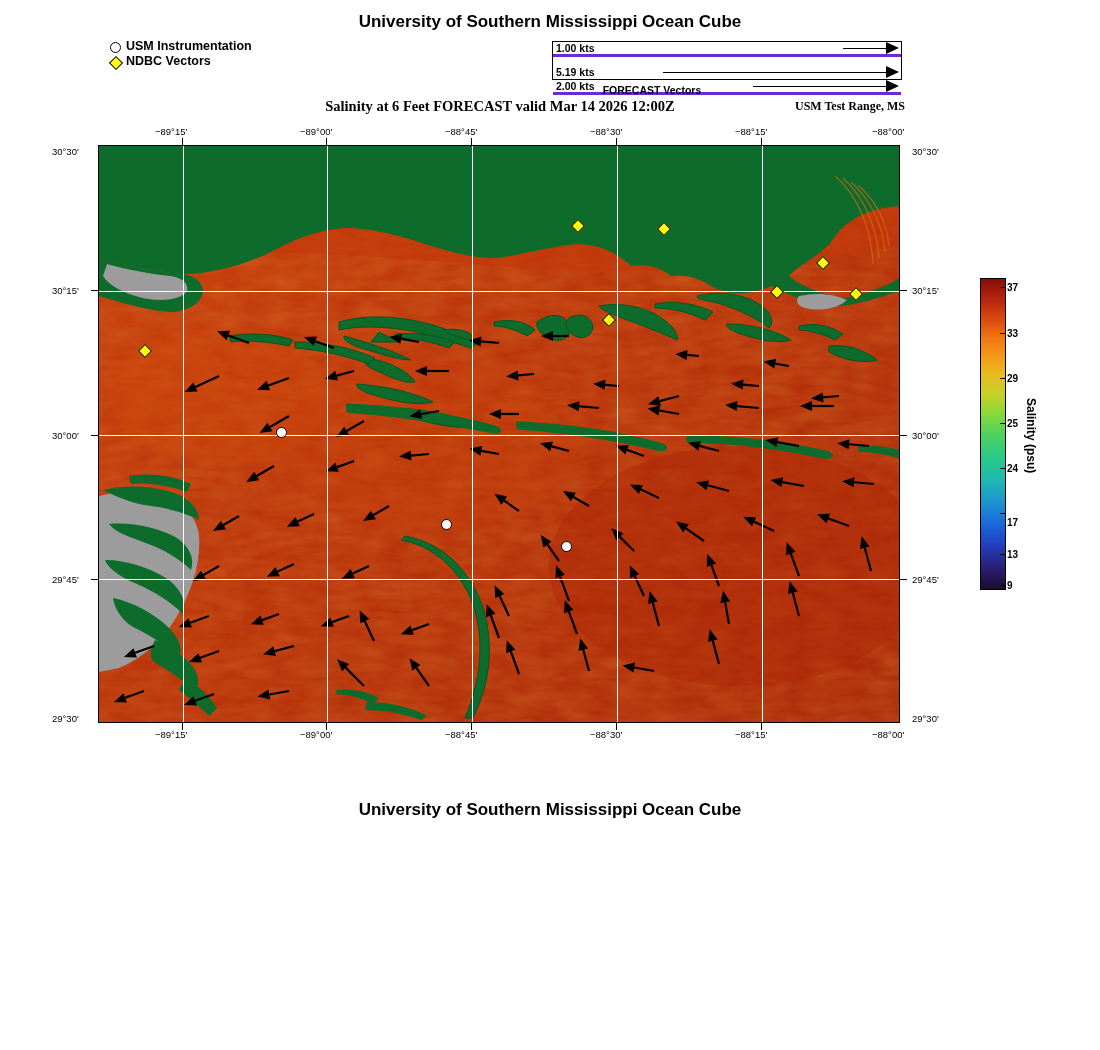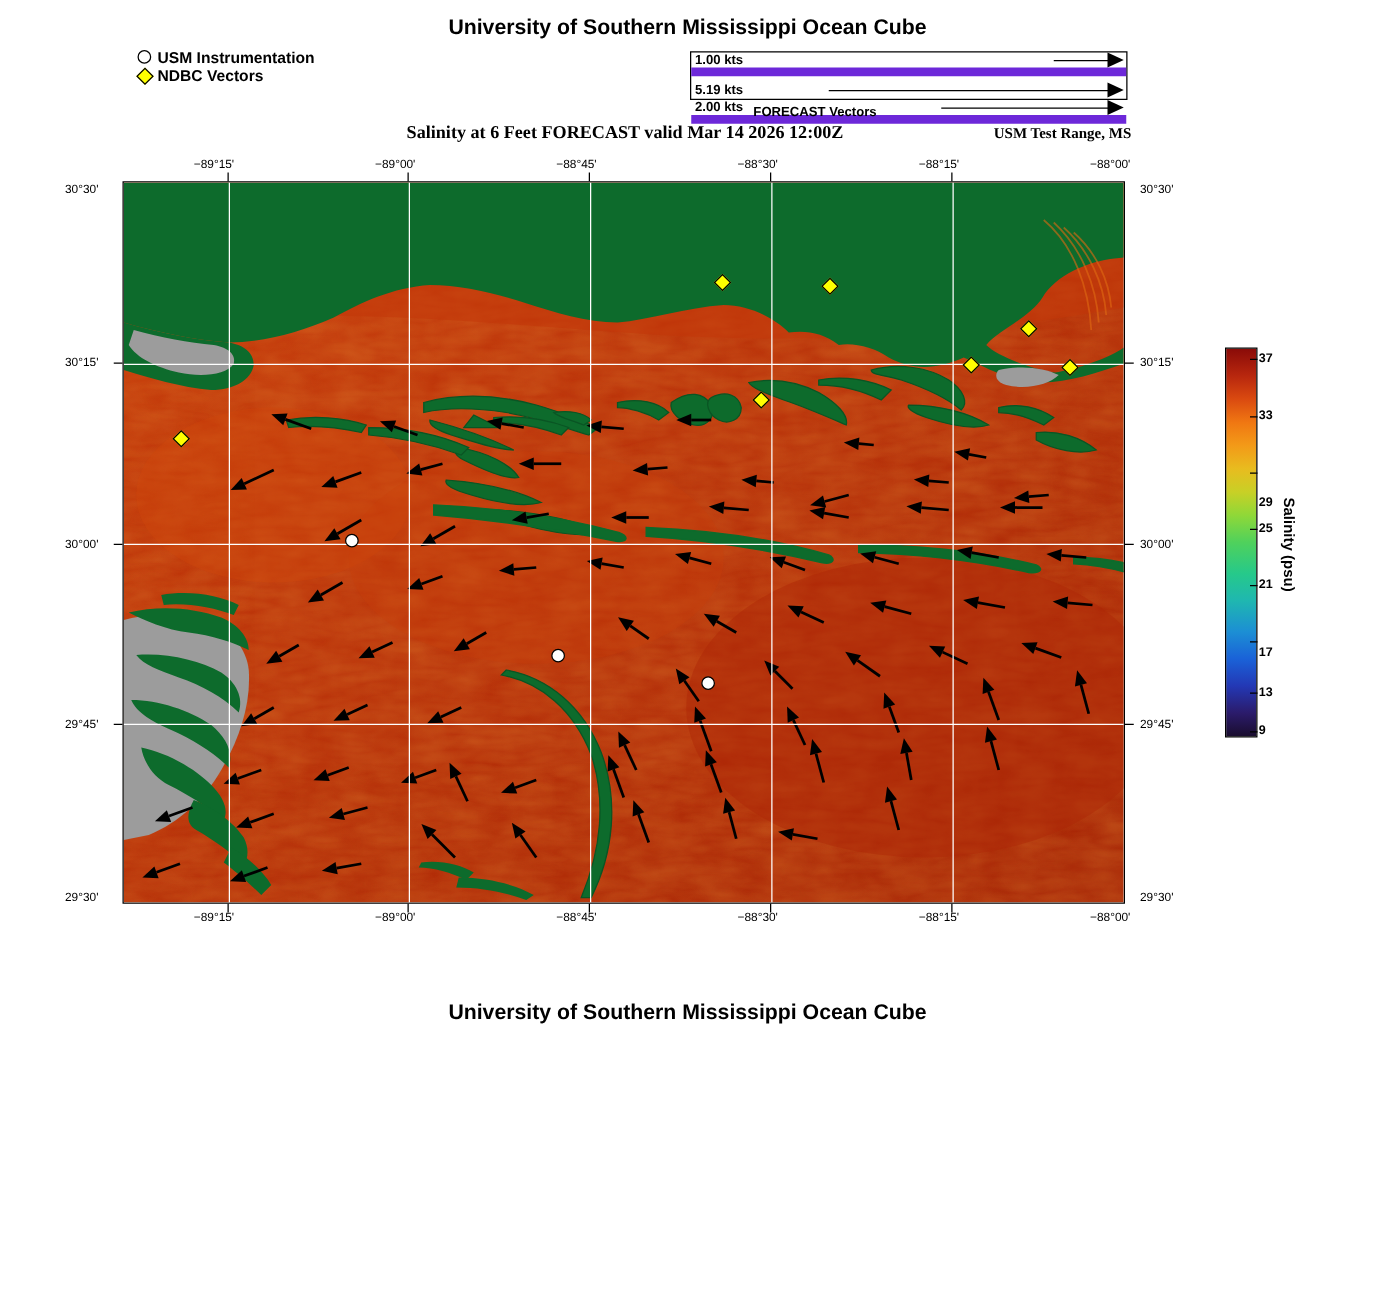--- a/index.html
+++ b/index.html
@@ -24,38 +24,38 @@
     font-size:14.5px;font-weight:bold;color:#000;
     font-family:Liberation Serif, serif;
   }
   #region-label{
     top:99px;left:760px;width:180px;text-align:center;
     font-size:12px;font-weight:bold;color:#000;
     font-family:"Liberation Serif", serif;
   }
   
   #marker-legend{top:38px;left:110px;}
-  .legend-row{display:flex;align-items:center;height:15px;}
+  .legend-row{display:flex;align-items:flex-end;height:15px;}
   .legend-row .lbl{
     font-size:12.5px;font-weight:bold;color:#000;margin-left:5px;
     font-family:"Liberation Sans", sans-serif;
   }
   .circle-marker{
     width:11px;height:11px;border-radius:50%;
     background:#ffffff;border:1.6px solid #000;box-sizing:border-box;
   }
   .diamond-marker{
     width:10px;height:10px;background:#ffff00;
     border:1.3px solid #000;box-sizing:border-box;
     transform:rotate(45deg);margin-left:1px;
   }
   
   #currents-legend{top:41px;left:552px;width:348px;height:37px;
     border:1px solid #000;background:#fff;}
-  .cur-row{position:absolute;left:0;width:348px;height:12px;border-bottom:7px solid #6d28d9;}
+  .cur-row{position:absolute;left:0;width:348px;height:12px;border-bottom:3px solid #6d28d9;}
   .cur-row:last-child{border-bottom:none;}
   .cur-label{position:absolute;left:3px;top:0px;font-size:10.5px;font-weight:bold;
     color:#000;font-family:"Liberation Sans", sans-serif;line-height:12px;}
   .cur-arrow-line{position:absolute;height:1px;background:#000;top:6px;}
   .cur-arrow-head{position:absolute;top:0px;width:0;height:0;
     border-top:6px solid transparent;border-bottom:6px solid transparent;
     border-left:13px solid #000;}
   #currents-caption{top:84px;left:552px;width:200px;text-align:center;
     font-size:10.5px;font-weight:bold;color:#000;}
   
@@ -637,25 +637,25 @@
 <div class="abs tick-mark" style="left:900px;top:435px;width:7px;height:1px;"></div>
 <div class="abs tick-mark" style="left:900px;top:579px;width:7px;height:1px;"></div>
 
 <div class="abs" id="colorbar-wrap">
   <div id="colorbar"></div>
   <div class="cb-tickmark" style="top:9px;"></div>
   <div class="cb-tick" style="top:9px;">37</div>
   <div class="cb-tickmark" style="top:55px;"></div>
   <div class="cb-tick" style="top:55px;">33</div>
   <div class="cb-tickmark" style="top:100px;"></div>
-  <div class="cb-tick" style="top:100px;margin-top:24px;">29</div>
+  <div class="cb-tick" style="top:100px;">29</div>
   <div class="cb-tickmark" style="top:145px;"></div>
   <div class="cb-tick" style="top:145px;text-align:center;">25</div>
   <div class="cb-tickmark" style="top:190px;"></div>
-  <div class="cb-tick" style="top:190px;">21</div>
+  <div class="cb-tick" style="top:190px;">24</div>
   <div class="cb-tickmark" style="top:235px;"></div>
   <div class="cb-tick" style="top:244px;">17</div>
   <div class="cb-tickmark" style="top:276px;"></div>
   <div class="cb-tick" style="top:276px;">13</div>
   <div class="cb-tickmark" style="top:307px;"></div>
   <div class="cb-tick" style="top:307px;">9</div>
   <div id="cb-title">Salinity (psu)</div>
 </div>
 
 </body></html>

